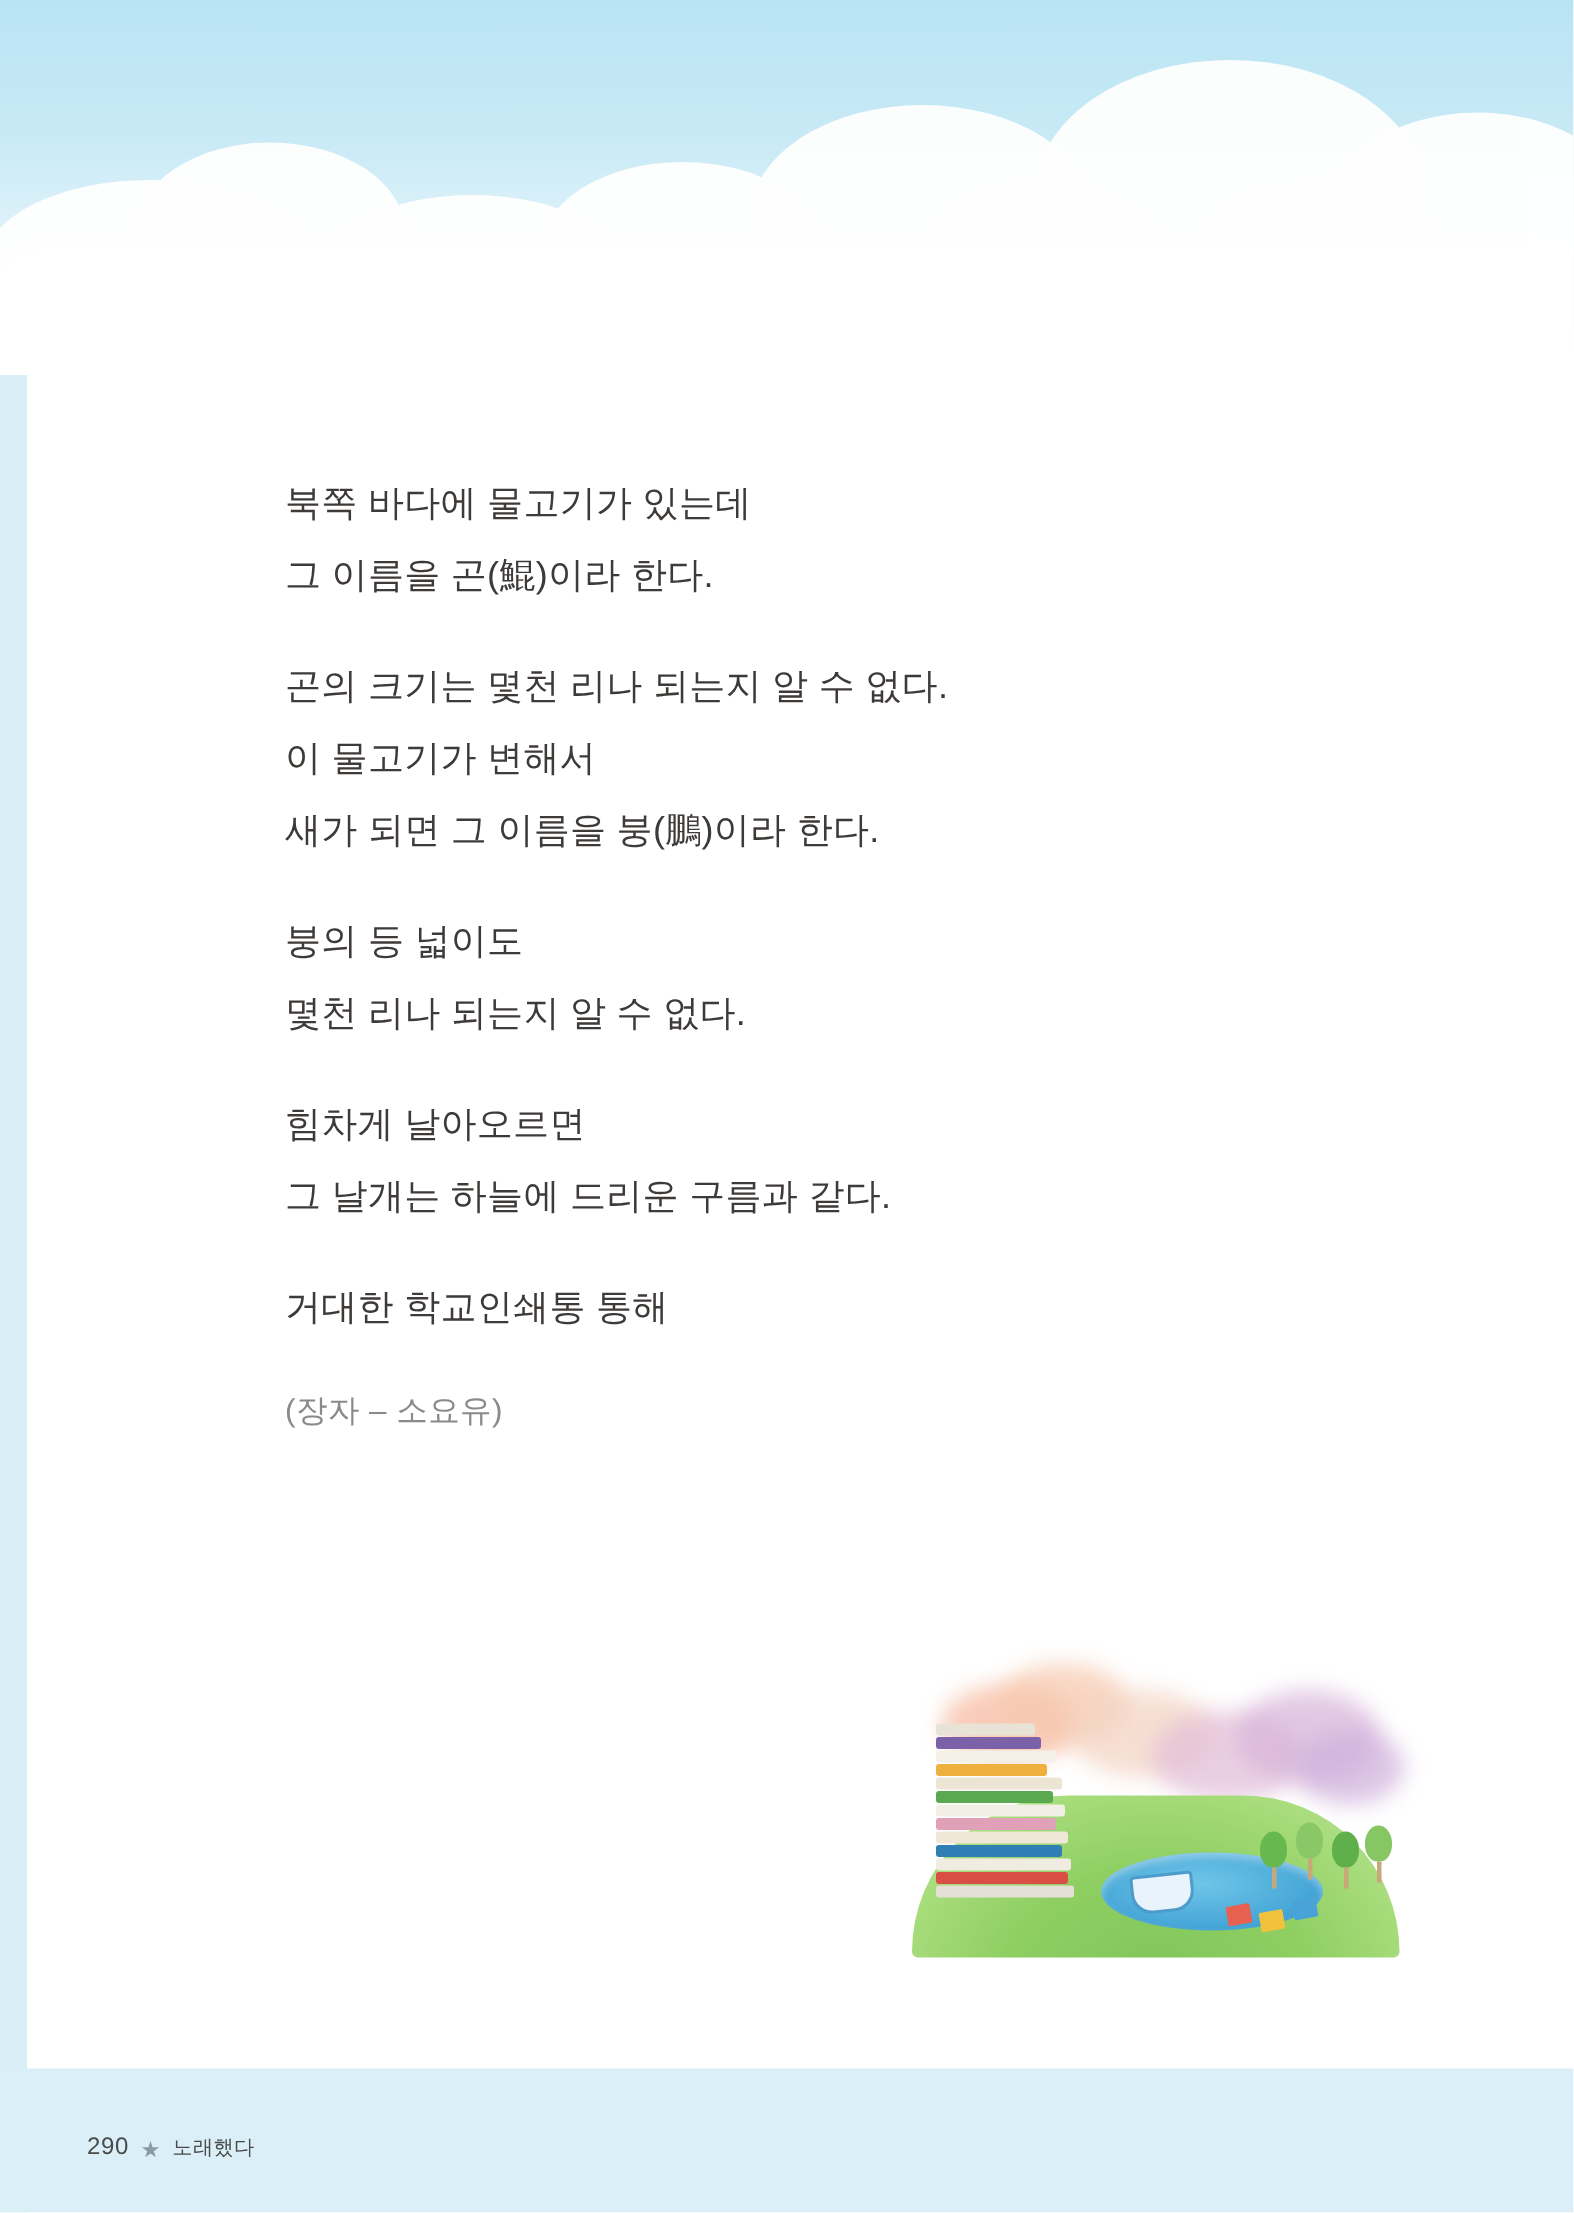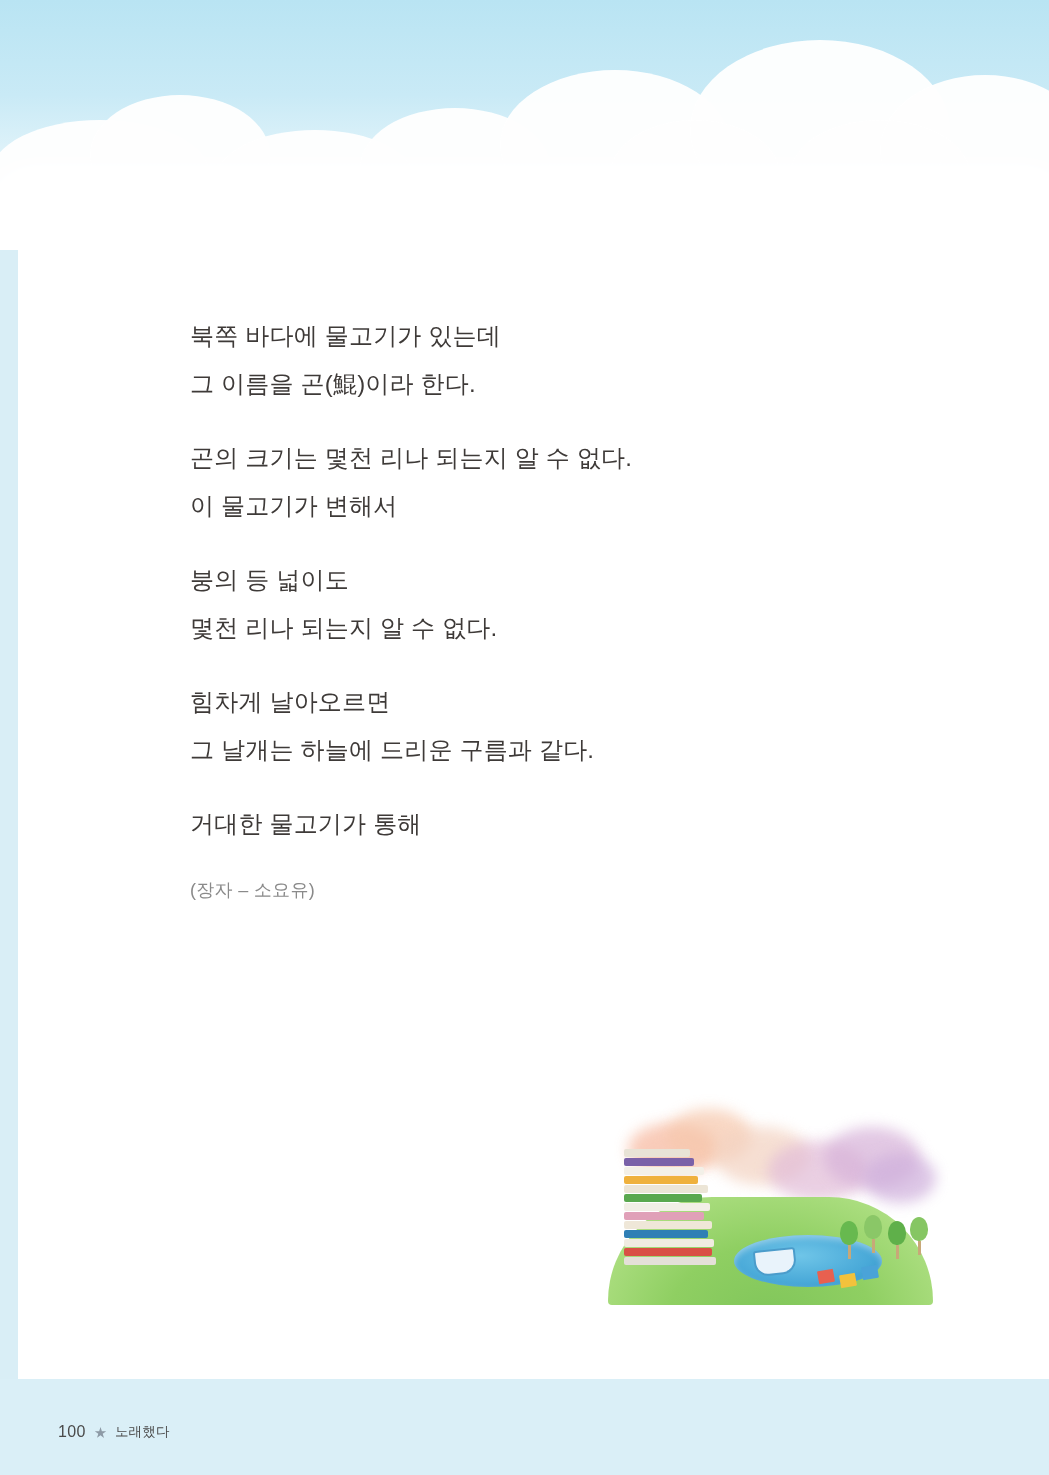--- a/index.html
+++ b/index.html
@@ -79,21 +79,21 @@
   }
   .line {
     font-size: 24px;
     line-height: 48px;
     color: #3e3a38;
     letter-spacing: 0.2px;
     white-space: nowrap;
   }
   .attribution {
     margin-top: 30px;
-    font-size: 18px;
+    font-size: 21px;
     color: #8a8a8a;
     letter-spacing: 0.3px;
   }
 
   
   .illus {
     position: absolute;
     left: 608px;
     top: 1105px;
     width: 325px;
@@ -235,34 +235,35 @@
   <div class="poem">
 
     <div class="stanza">
       <div class="line">북쪽 바다에 물고기가 있는데</div>
       <div class="line">그 이름을 곤(鯤)이라 한다.</div>
     </div>
 
     <div class="stanza">
       <div class="line">곤의 크기는 몇천 리나 되는지 알 수 없다.</div>
       <div class="line">이 물고기가 변해서</div>
+      <div class="line">새가 되면 그 이름을 붕(鵬)이라 한다.</div>
     </div>
 
     <div class="stanza">
       <div class="line">붕의 등 넓이도</div>
       <div class="line">몇천 리나 되는지 알 수 없다.</div>
     </div>
 
     <div class="stanza">
       <div class="line">힘차게 날아오르면</div>
       <div class="line">그 날개는 하늘에 드리운 구름과 같다.</div>
     </div>
 
     <div class="stanza">
-      <div class="line">거대한 물고기가 통해</div>
+      <div class="line">거대한 학교인쇄통 통해</div>
     </div>
 
     <div class="attribution">(장자 – 소요유)</div>
   </div>
 
   <div class="illus">
     <div class="illus-smoke">
       <div class="puff" style="left:10px; top:18px; width:90px; height:52px; background:#f7b9a0;"></div>
       <div class="puff" style="left:48px; top:4px; width:86px; height:54px; background:#f6c8ad;"></div>
       <div class="puff" style="left:96px; top:22px; width:96px; height:58px; background:#f3d3c2;"></div>
@@ -308,19 +309,19 @@
       <div class="trunk"></div>
     </div>
     <div class="tree" style="left:302px; bottom:50px;">
       <div class="crown" style="background:#86c663;"></div>
       <div class="trunk"></div>
     </div>
   </div>
 
   <div class="footer">
     <div class="footer-inner">
-      <span class="page-num">100</span>
+      <span class="page-num">290</span>
       <span class="star">★</span>
       <span class="footer-label">노래했다</span>
     </div>
   </div>
 
 </div>
 
 </body></html>

